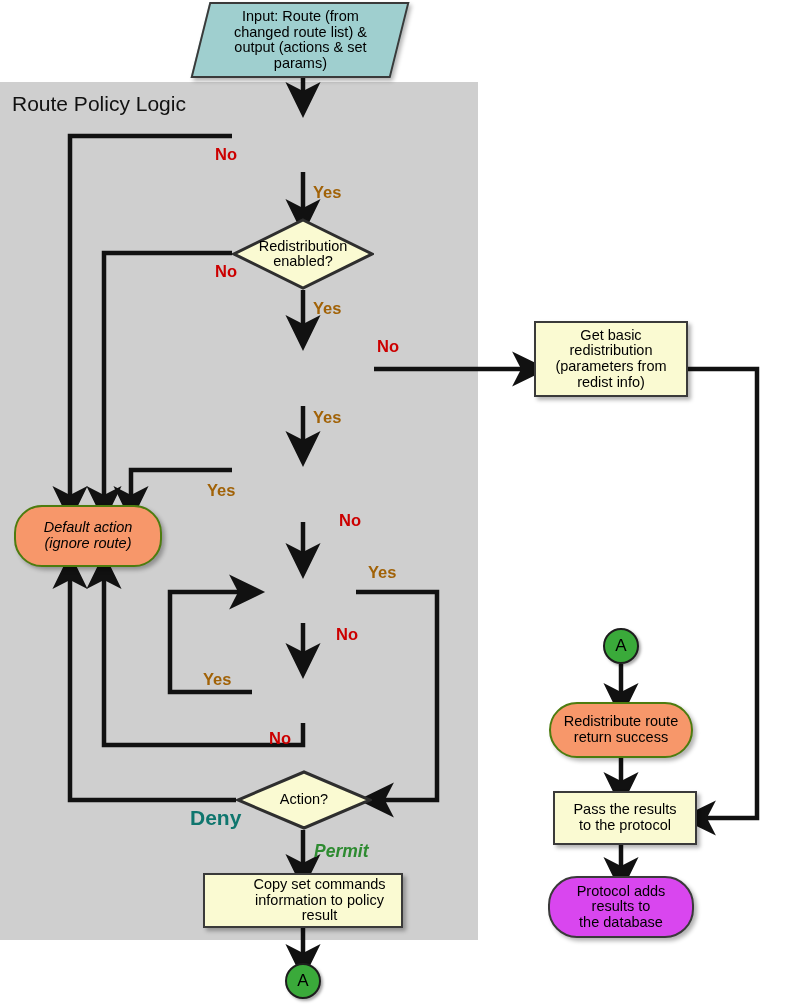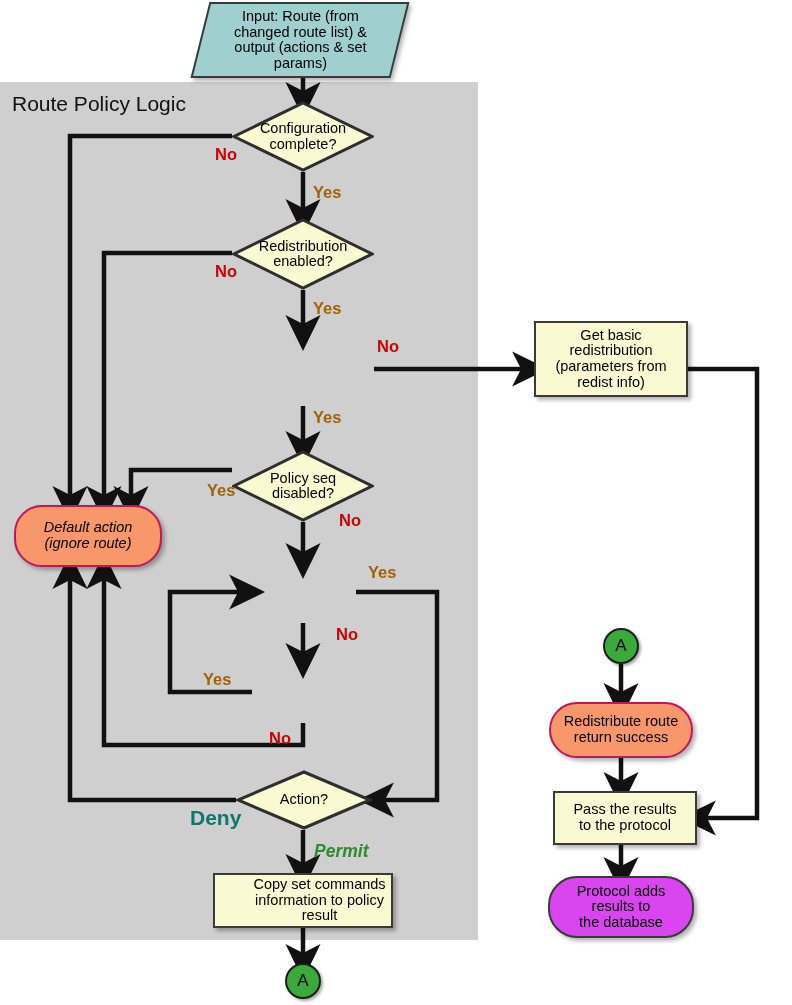--- a/index.html
+++ b/index.html
@@ -18,21 +18,21 @@
   .panel{position:absolute;background:#cfcfcf;}
   .panel-title{position:absolute;font-size:21px;color:#111;
                white-space:nowrap;}
 
   
   .box{border:2px solid #3a3a3a;background:#FAFAD2;font-size:14.5px;
        box-shadow:3px 3px 4px rgba(0,0,0,.30);}
   .box.teal{background:#d946ef;border-radius:29px;}
 
   
-  .round{border:2px solid #be185d;background:#F7976A;border-radius:28px;
+  .round{border:2px solid #4d7c0f;background:#F7976A;border-radius:28px;
          font-size:14.5px;box-shadow:3px 3px 4px rgba(0,0,0,.30);}
   .round.italic{font-style:italic;}
 
   
   .para{background:#9fcfcf;border:2px solid #3a3a3a;font-size:14.5px;
         transform:skewX(-14deg);box-shadow:3px 3px 4px rgba(0,0,0,.30);}
   .para > span{display:block;transform:skewX(14deg);}
 
   
   .conn{border:2px solid #1d1d1d;background:#3aaa3a;border-radius:50%;
@@ -111,76 +111,54 @@
 
   <div class="node para" style="left:200px;top:2px;width:200px;height:76px;">
     <span>
       <span>Input: Route (from</span><br>
       <span>changed route list) &amp;</span><br>
       <span>output (actions &amp; set</span><br>
       <span>params)</span>
     </span>
   </div>
 
-  <div class="dia" style="left:232px;top:101px;width:142px;height:71px;">
-    <svg class="shape" viewBox="0 0 142 71" preserveAspectRatio="none">
-      <polygon points="71,2 140,35.5 71,69 2,35.5" fill="#FAFAD2" stroke="#2e2e2e" stroke-width="3"></polygon>
-    </svg>
-    <div class="lbl">
-      <div>
-        <span>Configuration</span><br>
-        <span>complete?</span>
-      </div>
-    </div>
-  </div>
 
   <div class="dia" style="left:232px;top:218px;width:142px;height:72px;">
     <svg class="shape" viewBox="0 0 142 72" preserveAspectRatio="none">
       <polygon points="71,2 140,36 71,70 2,36" fill="#FAFAD2" stroke="#2e2e2e" stroke-width="3"></polygon>
     </svg>
     <div class="lbl">
       <div>
         <span>Redistribution</span><br>
         <span>enabled?</span>
       </div>
     </div>
   </div>
 
 
-  <div class="dia" style="left:232px;top:450px;width:142px;height:72px;">
-    <svg class="shape" viewBox="0 0 142 72" preserveAspectRatio="none">
-      <polygon points="71,2 140,36 71,70 2,36" fill="#FAFAD2" stroke="#2e2e2e" stroke-width="3"></polygon>
-    </svg>
-    <div class="lbl">
-      <div>
-        <span>Policy seq</span><br>
-        <span>disabled?</span>
-      </div>
-    </div>
-  </div>
 
 
 
   <div class="dia" style="left:236px;top:770px;width:136px;height:60px;">
     <svg class="shape" viewBox="0 0 136 60" preserveAspectRatio="none">
       <polygon points="68,2 134,30 68,58 2,30" fill="#FAFAD2" stroke="#2e2e2e" stroke-width="3"></polygon>
     </svg>
     <div class="lbl">
       <div><span>Action?</span></div>
     </div>
   </div>
 
   <div class="node round italic" style="left:14px;top:505px;width:148px;height:62px;">
     <div>
       <span>Default action</span><br>
       <span>(ignore route)</span>
     </div>
   </div>
 
-  <div class="node box" style="left:213px;top:873px;width:180px;height:55px;padding-left:33px;">
+  <div class="node box" style="left:203px;top:873px;width:200px;height:55px;padding-left:33px;">
     <div>
       <span>Copy set commands</span><br>
       <span>information to policy</span><br>
       <span>result</span>
     </div>
   </div>
 
   <div class="node box" style="left:534px;top:321px;width:154px;height:76px;">
     <div>
       <span>Get basic</span><br>

